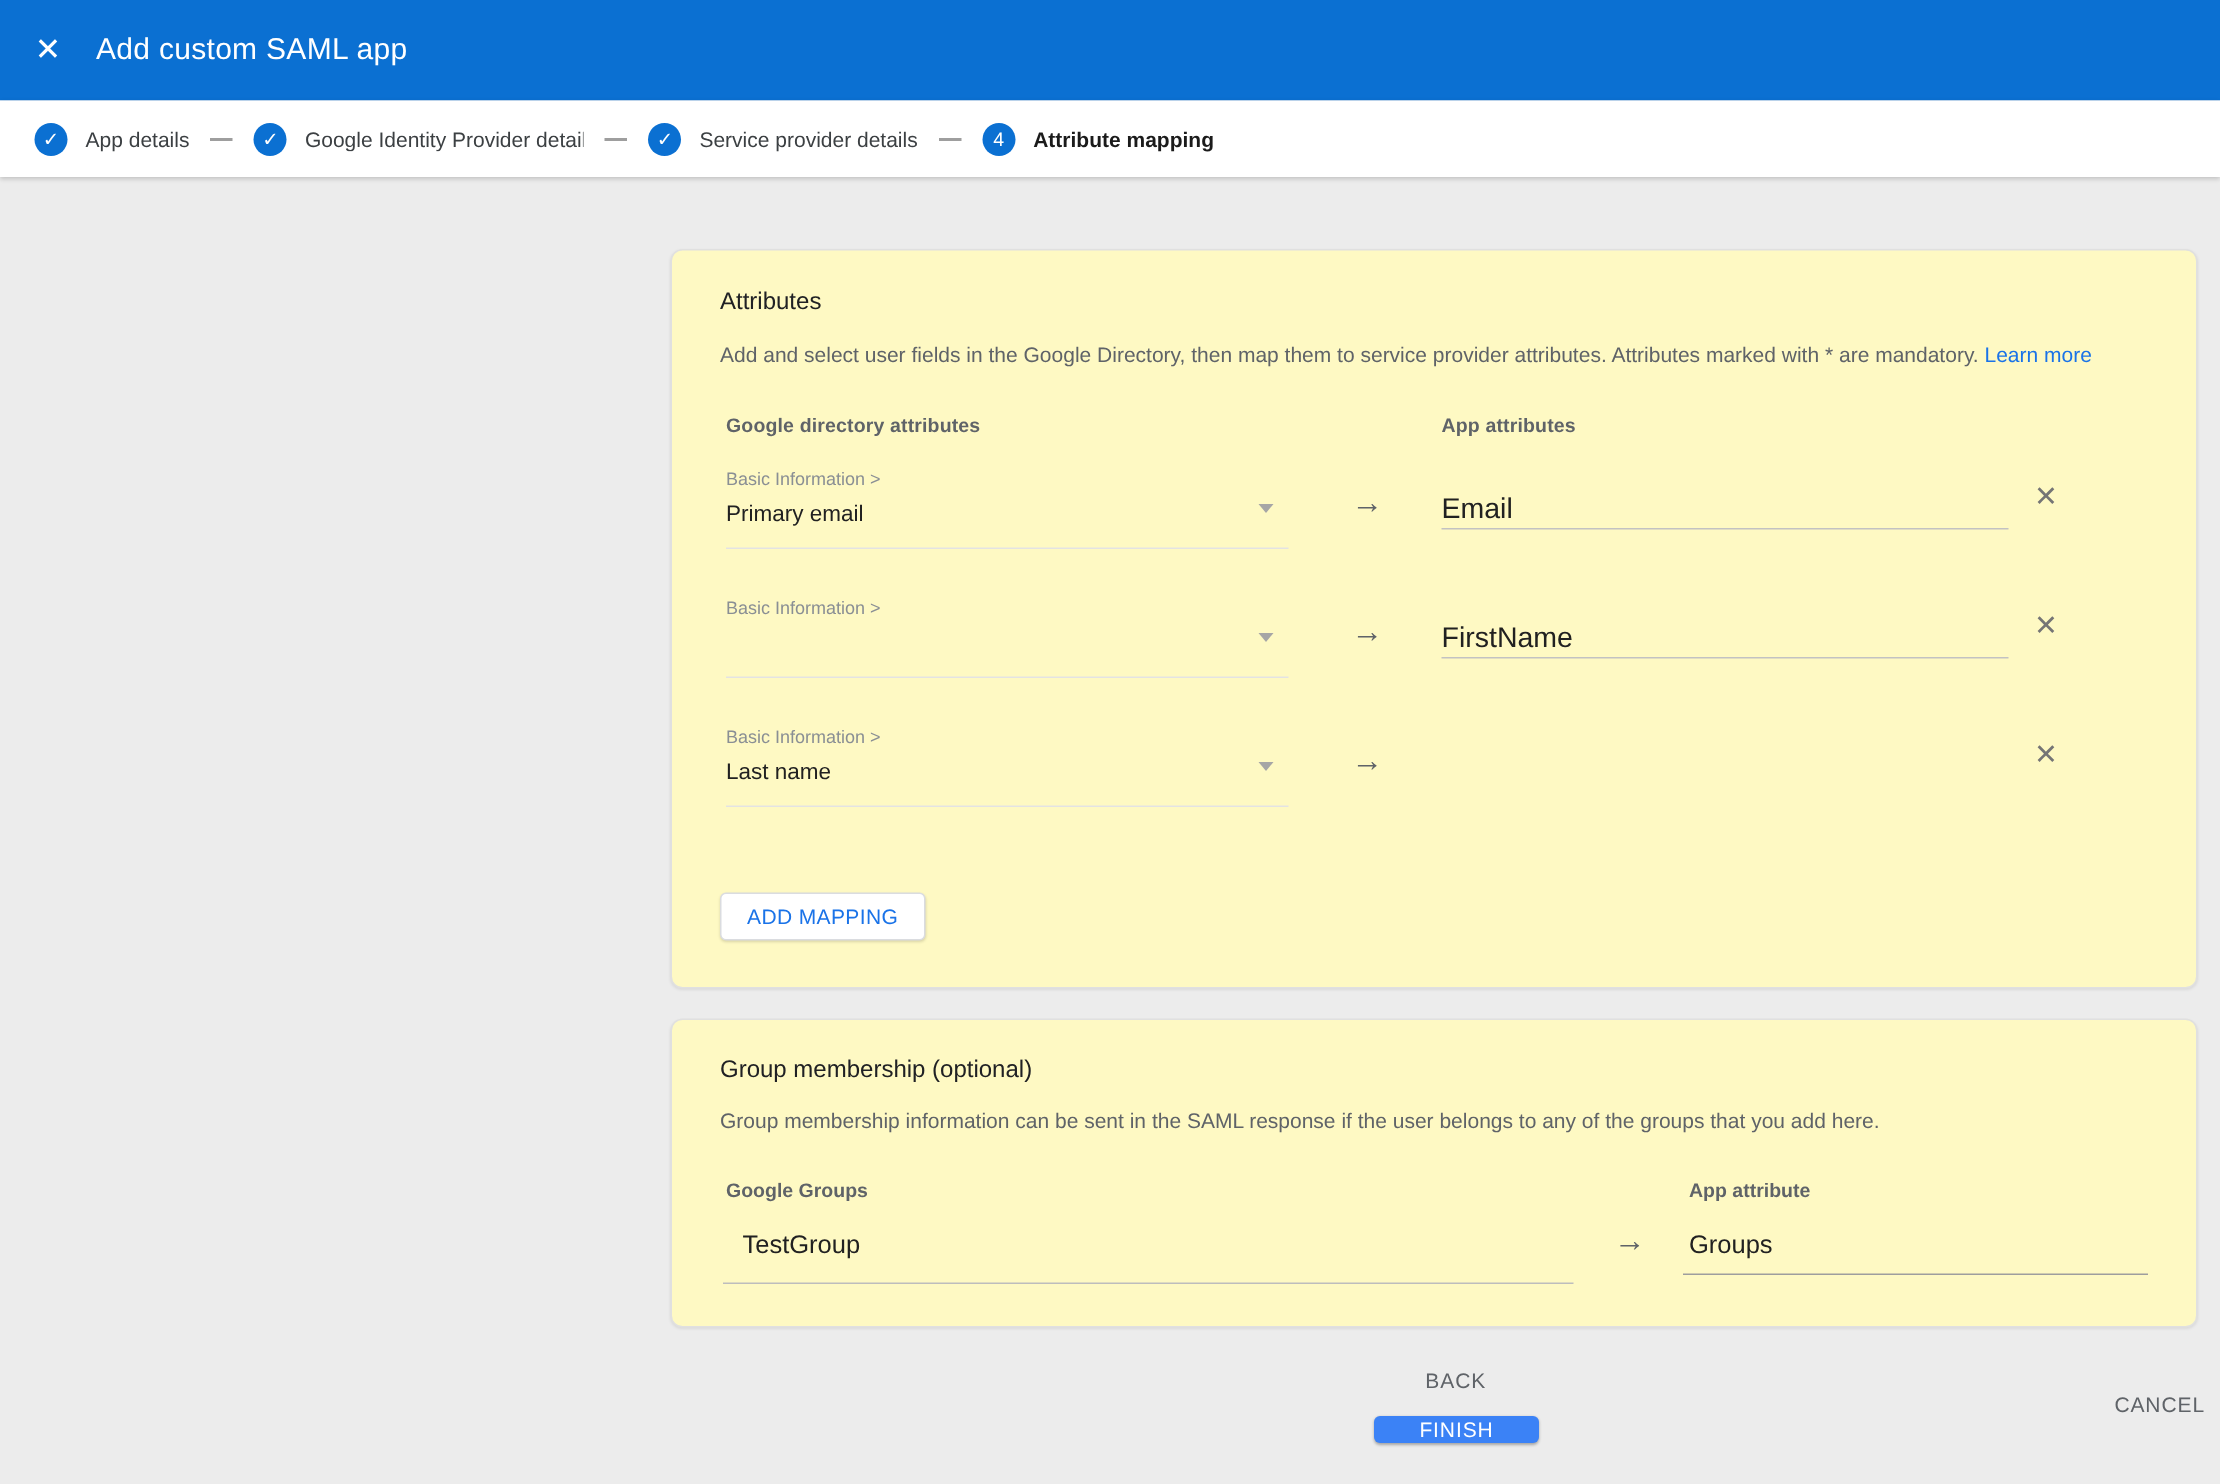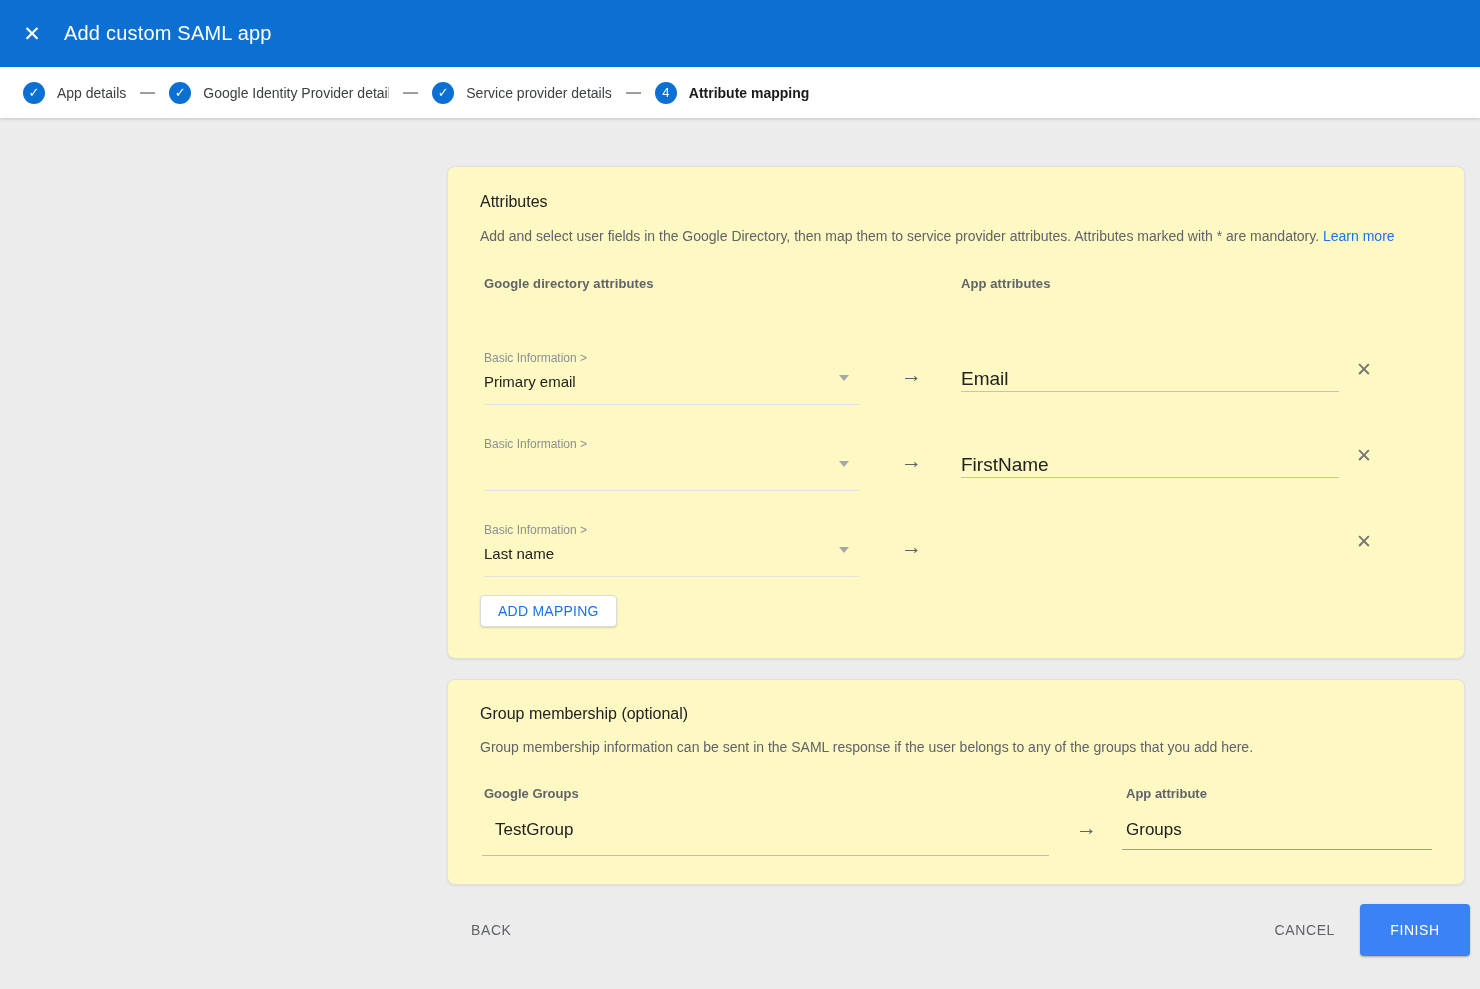--- a/index.html
+++ b/index.html
@@ -68,21 +68,21 @@
   .learn-more { color:#1a73e8; text-decoration:none; cursor:pointer; }
 
   .col-header {
     position:absolute; top:109px; font-size:13px; font-weight:700;
     color:#5f6368; letter-spacing:.1px;
   }
   .col-header.left { left:36px; }
   .col-header.right { left:513px; }
 
   
-  .mrow { position:absolute; left:32px; width:954px; height:62px;margin-top:39px; }
+  .mrow { position:absolute; left:32px; width:954px; height:62px; }
   .mrow.r0 { top:139px; } .mrow.r1 { top:225px; } .mrow.r2 { top:311px; }
 
   .dd {
     position:absolute; left:4px; top:6px; width:375px; height:54px;
     border-bottom:1px solid #e3e3e3; cursor:pointer;
   }
   .dd .cat { font-size:12px; color:#8a8f94; }
   .dd .val { font-size:15px; color:#212121; margin-top:8px; }
   .dd .tri {
     position:absolute; right:10px; top:24px; width:0; height:0;
@@ -130,21 +130,21 @@
   }
   .gfield-right {
     position:absolute; left:674px; top:134px; width:310px; height:36px;
     border-bottom:1px solid #9e9e9e; font-size:17px; color:#212121;
     padding:6px 0 12px 4px;
   }
 
   
   .actions {
     width:1023px; margin:27px 0 0 447px; height:36px;
-    display:flex; align-items:center;
+    display:flex; align-items:center;flex-direction:column;
   }
   .text-btn {
     background:none; border:none; font-size:14px; letter-spacing:.6px;
     color:#5f6368; cursor:pointer; padding:0;
     font-family:"Liberation Sans", sans-serif;
   }
   .back-btn { margin-left:24px; }
   .cancel-btn { margin-left:auto; }
   .finish-btn {
     margin-left:25px; width:110px; height:52px; background:#3b82f6;

